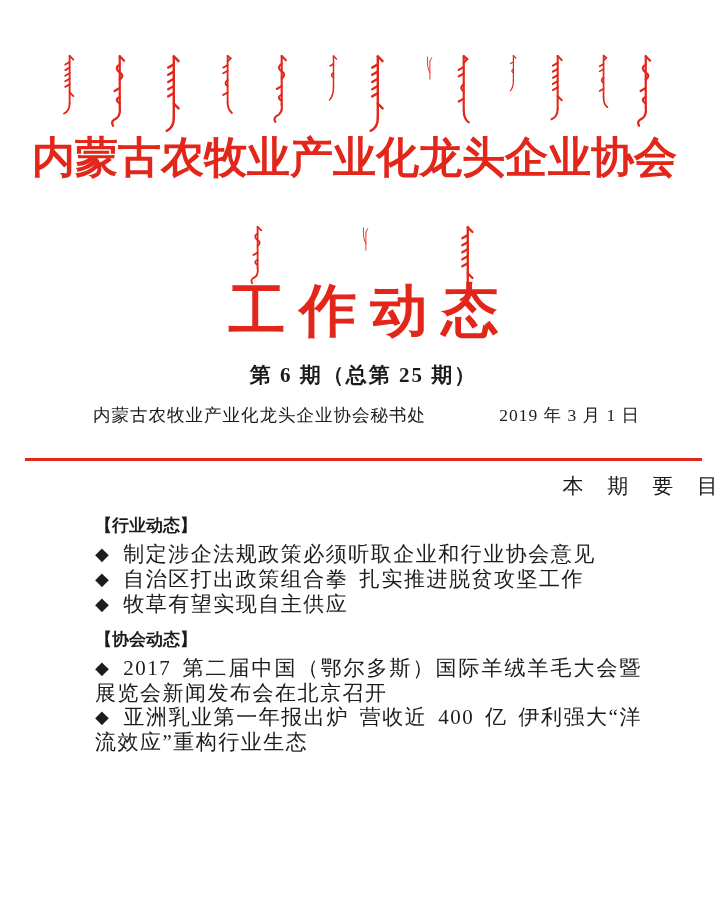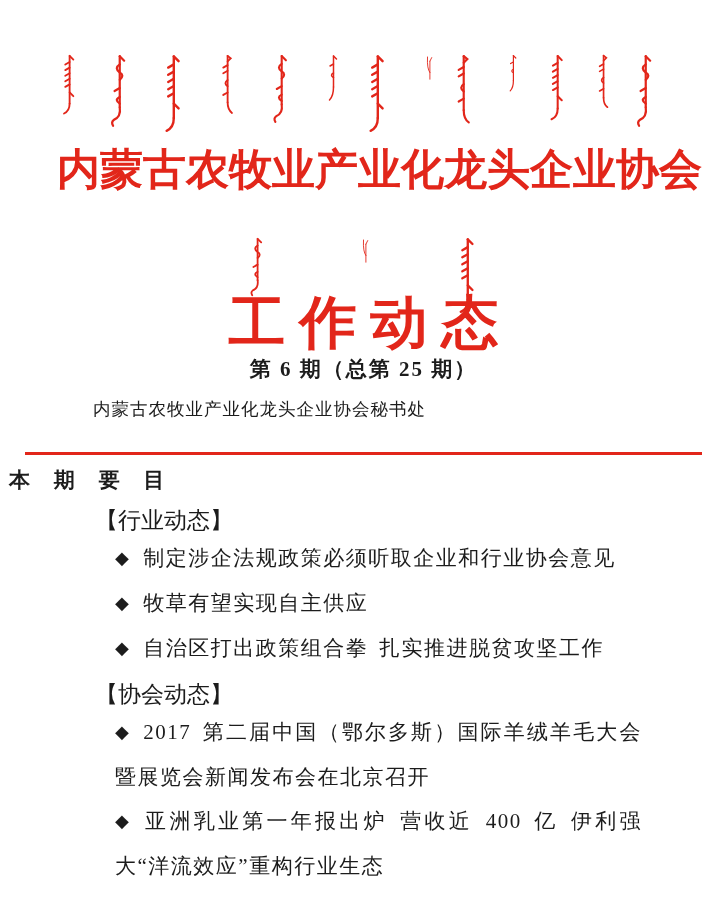--- a/index.html
+++ b/index.html
@@ -11,65 +11,64 @@
     color: var(--ink);
     overflow: hidden;
   }
   .page { position: relative; width: 727px; height: 923px; background: #fff; }
 
   svg.mong { display: block; color: var(--accent); }
   .m1 { margin: 54px 0 0 0; }
   .m2 { margin: 43px 0 -24px 0; }
 
   .assoc {
-    margin: 12px; text-align: center;
+    margin: 0; text-align: left;
     color: var(--accent);
     font-size: 43px; font-weight: bold; line-height: 48px;
     white-space: nowrap;
     padding-left: 32px;
   }
   .masthead {
     margin: 0; text-align: center;
     color: var(--accent);
     font-size: 57px; font-weight: bold; line-height: 60px;
     letter-spacing: 14px; text-indent: 14px;
     white-space: nowrap;
   }
   .issue {
-    margin-top: 4px; text-align: center;
+    margin-top: 22px; text-align: center;
     font-size: 21px; font-weight: bold; line-height: 24px;
     letter-spacing: 2px;
   }
   .pubrow {
     margin: 16px 87px 0 93px;
     display: flex; justify-content: space-between; align-items: flex-start;
     font-size: 17.5px; line-height: 25px; letter-spacing: 1px;
   }
   .divider {
     margin: 30px 25px 0 25px;
     height: 3px; background: var(--accent);
   }
   .toc-title {
-    margin-top: 10px; text-align: left;
-    font-size: 21px; font-weight: bold; line-height: 30px;
+    margin-top: 10px; text-align: right;
+    font-size: 21px; font-weight: normal; line-height: 30px;
     letter-spacing: 9px; text-indent: 9px;
     font-family: "Liberation Sans", "DejaVu Sans", sans-serif;
   }
   .sec-header {
     margin: 9px 85px 0 95px;
-    font-size: 23px; font-weight: normal; line-height: 32px;
+    font-size: 17px; font-weight: bold; line-height: 32px;
     font-family: "Liberation Sans", "DejaVu Sans", sans-serif;
   }
   .sec-header.second { margin-top: 7px; }
   .toc-list { margin: 0 85px 0 95px; }
   .toc-item {
-    font-size: 21px; line-height: 44px;
+    font-size: 21px; line-height: 24px;
     letter-spacing: 1.5px; word-spacing: 4px;
     text-align: justify;
-    margin-left: 20px;
   }
   .diamond {
     display: inline-block;
     font-size: 18px; margin-right: 13px;
     transform: translateY(-1px);
     font-family: "DejaVu Sans", sans-serif;
   }
   .defs { position: absolute; width: 0; height: 0; overflow: hidden; }
 </style>
 </head>
@@ -155,31 +154,32 @@
     <use href="#mgh" x="354" y="0" width="22" height="30"></use>
     <use href="#mga" x="456" y="0" width="22" height="78"></use>
   </svg>
 
   <h2 class="masthead">工作动态</h2>
 
   <div class="issue">第 6 期（总第 25 期）</div>
 
   <div class="pubrow">
     <span>内蒙古农牧业产业化龙头企业协会秘书处</span>
+    <span>2019 年 3 月 1 日</span>
   </div>
 
   <div class="divider"></div>
 
   <div class="toc-title">本 期 要 目</div>
 
   <div class="sec-header">【行业动态】</div>
   <div class="toc-list">
     <div class="toc-item"><span class="diamond">◆</span><span>制定涉企法规政策必须听取企业和行业协会意见</span></div>
+    <div class="toc-item"><span class="diamond">◆</span><span>自治区打出政策组合拳 扎实推进脱贫攻坚工作</span></div>
     <div class="toc-item"><span class="diamond">◆</span><span>牧草有望实现自主供应</span></div>
-    <div class="toc-item"><span class="diamond">◆</span><span>自治区打出政策组合拳 扎实推进脱贫攻坚工作</span></div>
   </div>
 
   <div class="sec-header second">【协会动态】</div>
   <div class="toc-list">
     <div class="toc-item"><span class="diamond">◆</span><span>2017 第二届中国（鄂尔多斯）国际羊绒羊毛大会暨展览会新闻发布会在北京召开</span></div>
     <div class="toc-item"><span class="diamond">◆</span><span>亚洲乳业第一年报出炉 营收近 400 亿 伊利强大“洋流效应”重构行业生态</span></div>
   </div>
 
 </div>
 

